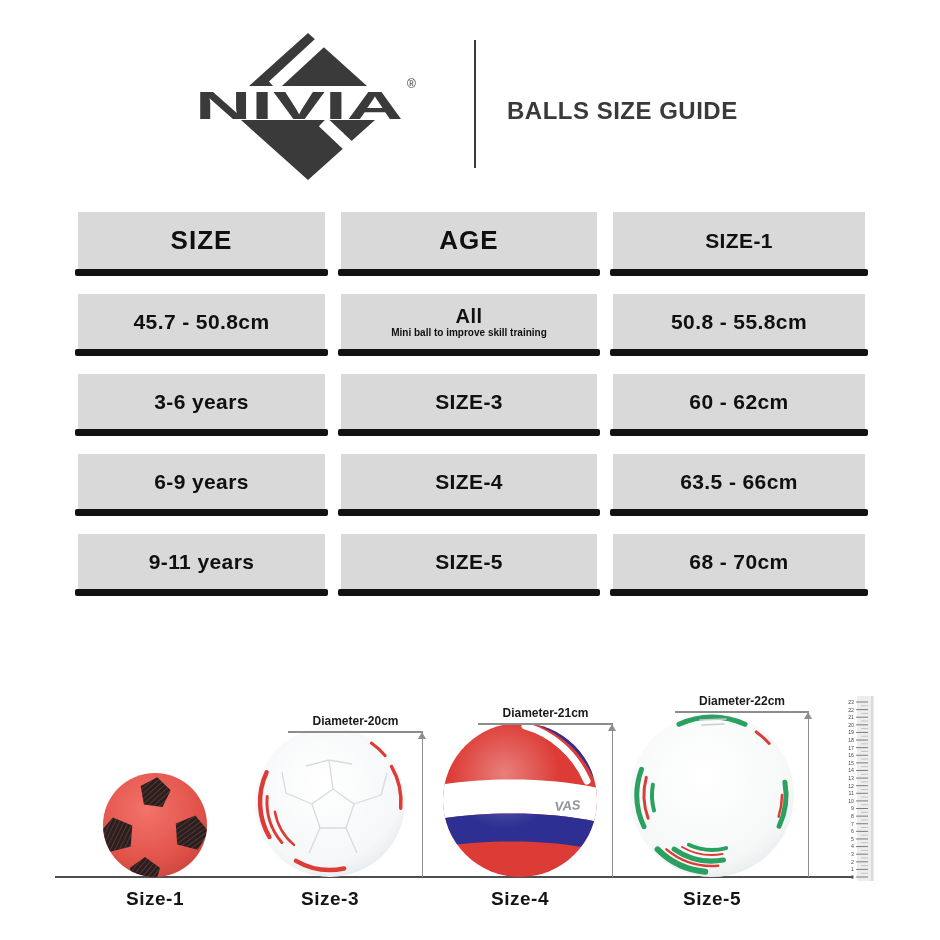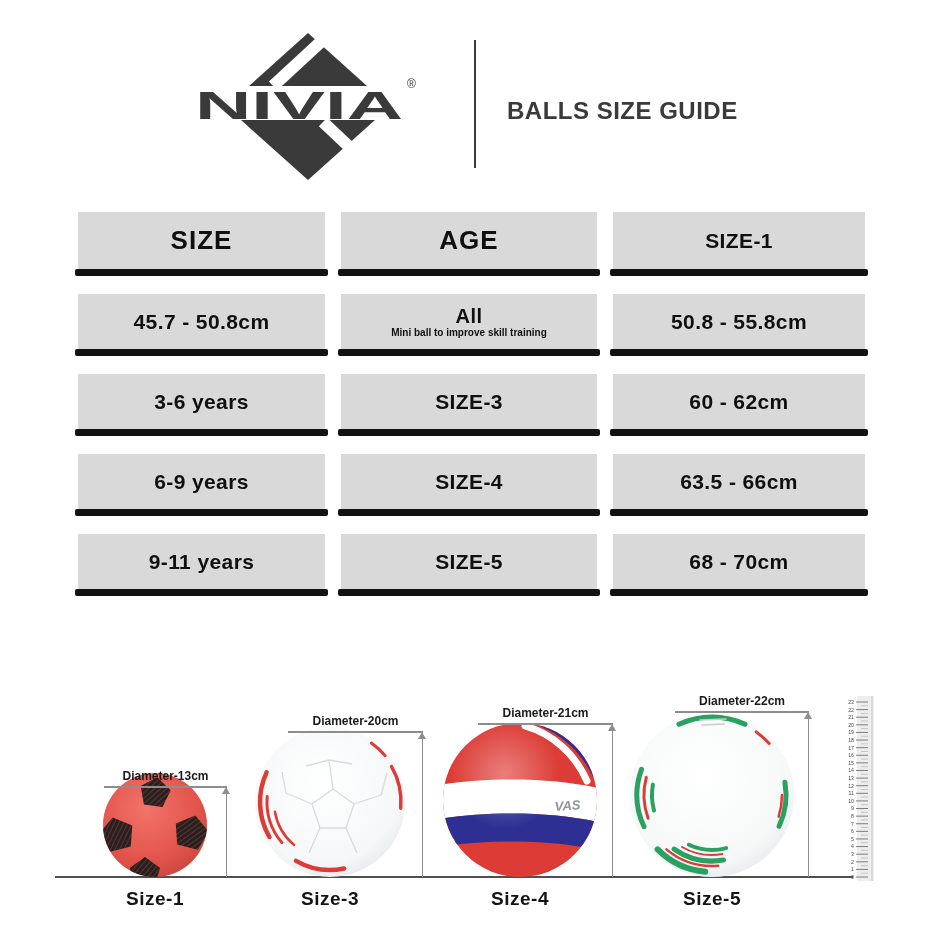--- a/index.html
+++ b/index.html
@@ -189,25 +189,20 @@
         <path d="M18.1,105.3 A68,68 0 0 1 16.3,64.4" stroke-width="3"></path>
         <path d="M88.2,152.7 A71,71 0 0 1 36.4,136.4" stroke-width="2.5"></path>
         <path d="M92.4,141.1 A60,60 0 0 1 52,134" stroke-width="2"></path>
         <path d="M152,82 A70,70 0 0 1 148.6,103.6" stroke-width="2.5"></path>
         <path d="M126.2,18.9 A77,77 0 0 1 139.2,30.5" stroke-width="3"></path>
       </g>
       <path d="M70,7 L96,6 M72,12 L94,11" stroke="#c7cdd0" stroke-width="1.5"></path>
     </g>
   </svg>
 
-  <div class="measure" style="left:104px;top:769px;width:123px;height:108px">
-    <div class="measure-label">Diameter-13cm</div>
-    <div class="hline"></div>
-    <div class="vline"></div>
-  </div>
   <div class="measure" style="left:288px;top:714px;width:135px;height:163px">
     <div class="measure-label">Diameter-20cm</div>
     <div class="hline"></div>
     <div class="vline"></div>
   </div>
   <div class="measure" style="left:478px;top:706px;width:135px;height:171px">
     <div class="measure-label">Diameter-21cm</div>
     <div class="hline"></div>
     <div class="vline"></div>
   </div>

